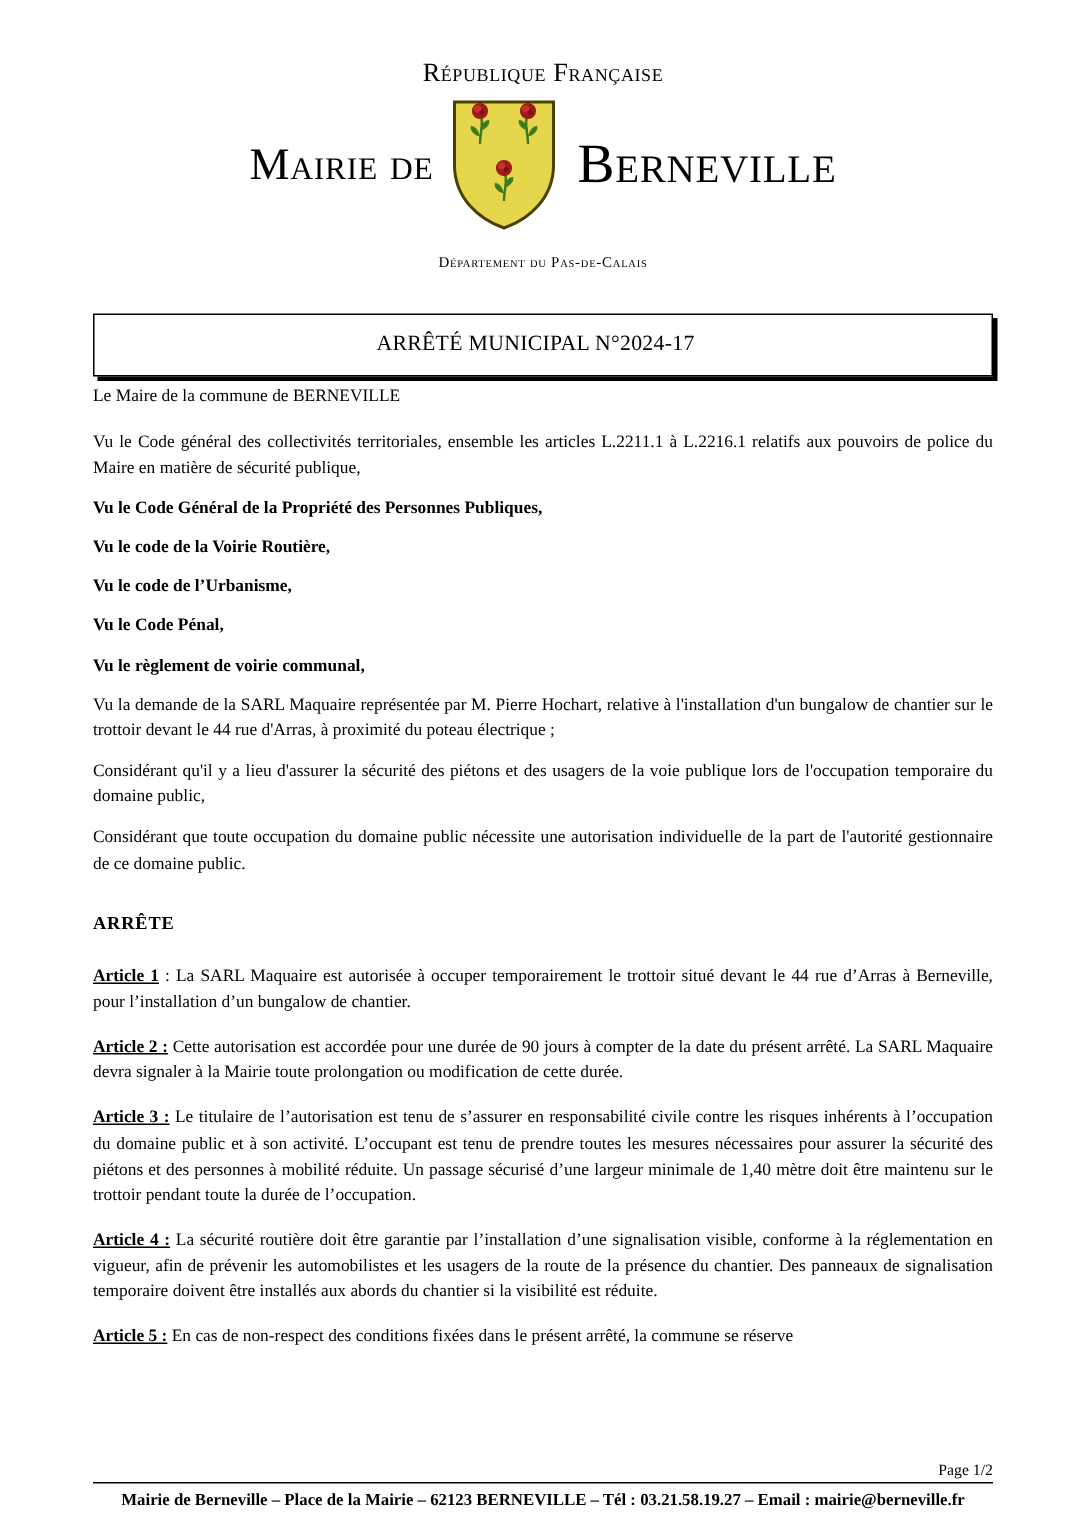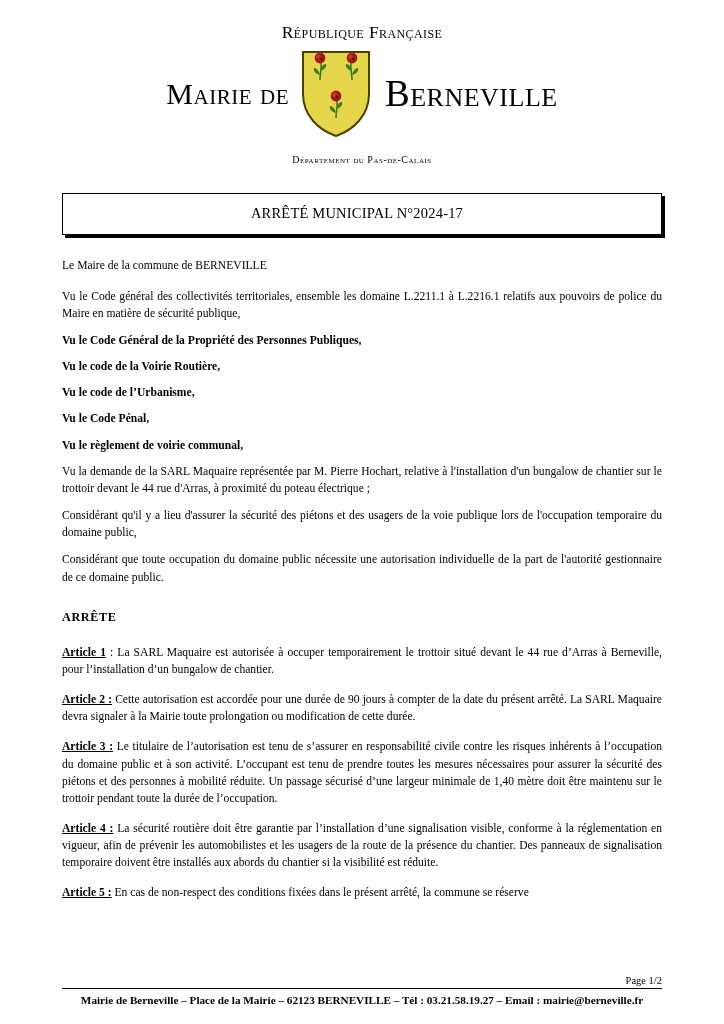--- a/index.html
+++ b/index.html
@@ -19,21 +19,21 @@
 
   .page {
     position: absolute;
     inset: 0;
     padding: 0;
   }
 
   
   .header {
     text-align: center;
-    padding-top: 24px;
+    padding-top: 40px;
   }
 
   .republique {
     font-variant: small-caps;
     font-size: 17.5px;
     letter-spacing: 0.4px;
     line-height: 1;
     margin: 0 0 6px 0;
   }
 
@@ -90,21 +90,21 @@
   }
   .title-line {
     font-size: 14.5px;
     line-height: 1.45;
     letter-spacing: 0.2px;
   }
 
   
   .body-block {
     margin: 0 62px 0 62px;
-    padding-top: 22px;
+    padding-top: 4px;
     font-size: 11.6px;
     line-height: 1.48;
   }
 
   .para {
     margin: 0 0 10px 0;
     text-align: justify;
     text-indent: 0;
   }
   .para.lead {
@@ -211,21 +211,21 @@
   <div class="title-box-wrap">
     <div class="title-box">
       <div class="title-line">ARRÊTÉ MUNICIPAL N°2024-17</div>
     </div>
   </div>
 
   <div class="body-block">
 
     <p class="para lead">Le Maire de la commune de BERNEVILLE</p>
 
-    <p class="para">Vu le Code général des collectivités territoriales, ensemble les domaine L.2211.1 à L.2216.1 relatifs aux pouvoirs de police du Maire en matière de sécurité publique,</p>
+    <p class="para">Vu le Code général des collectivités territoriales, ensemble les articles L.2211.1 à L.2216.1 relatifs aux pouvoirs de police du Maire en matière de sécurité publique,</p>
     <p class="para tight">Vu le Code Général de la Propriété des Personnes Publiques,</p>
     <p class="para tight">Vu le code de la Voirie Routière,</p>
     <p class="para tight">Vu le code de l’Urbanisme,</p>
     <p class="para tight">Vu le Code Pénal,</p>
     <p class="para tight">Vu le règlement de voirie communal,</p>
     <p class="para">Vu la demande de la SARL Maquaire représentée par M. Pierre Hochart, relative à l'installation d'un bungalow de chantier sur le trottoir devant le 44 rue d'Arras, à proximité du poteau électrique ;</p>
 
     <p class="para">Considérant qu'il y a lieu d'assurer la sécurité des piétons et des usagers de la voie publique lors de l'occupation temporaire du domaine public,</p>
     <p class="para">Considérant que toute occupation du domaine public nécessite une autorisation individuelle de la part de l'autorité gestionnaire de ce domaine public.</p>
 

